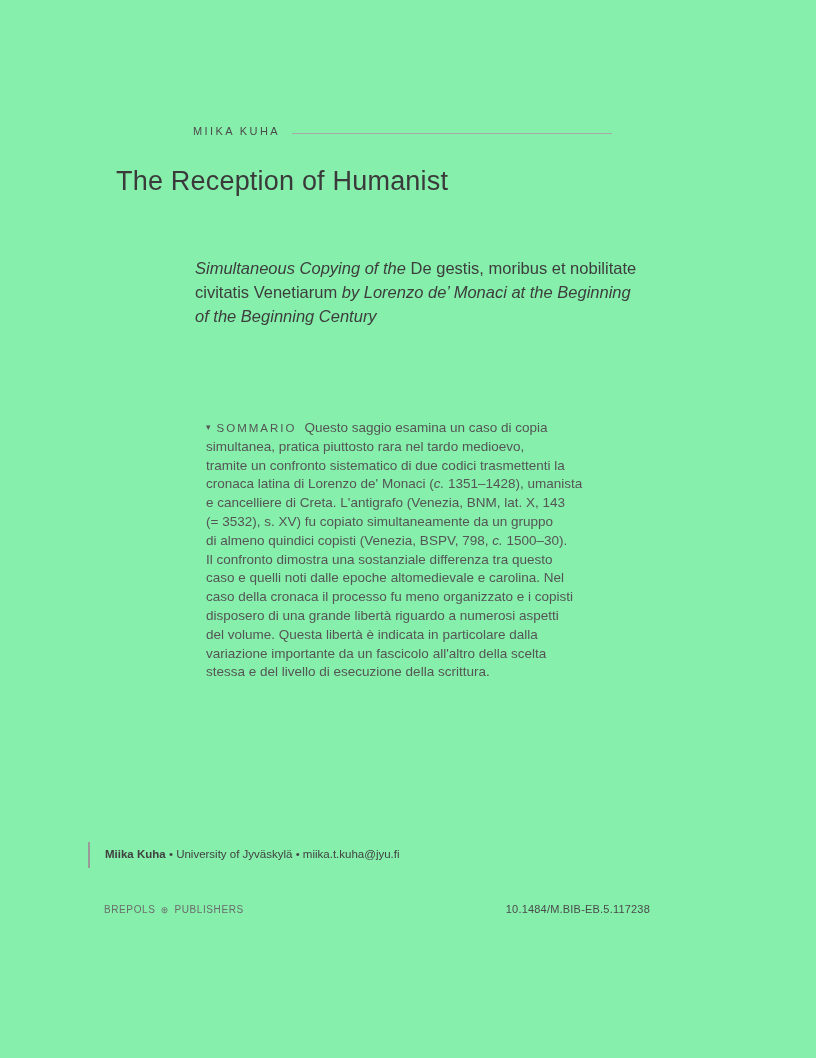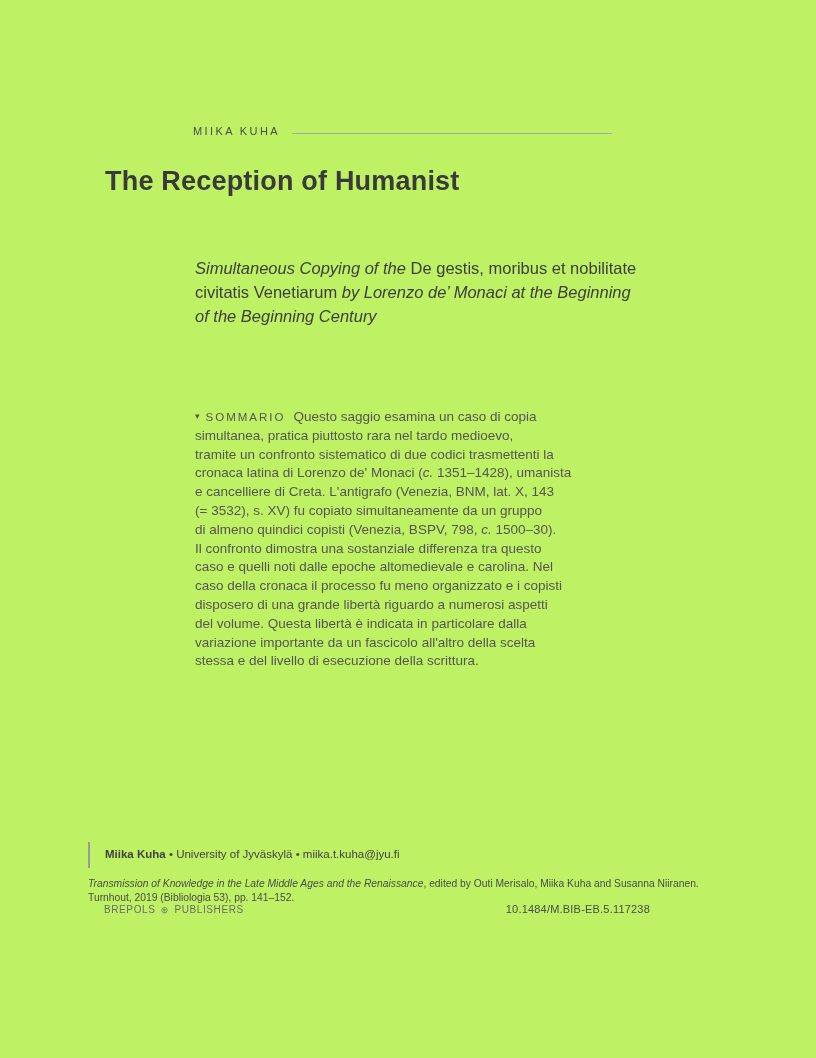--- a/index.html
+++ b/index.html
@@ -1,61 +1,61 @@
 <!DOCTYPE html>
 <html><head>
 <meta charset="utf-8">
 <style>
   html, body { margin: 0; padding: 0; background: #ffffff; }
   .page {
     position: relative;
     width: 816px;
     height: 1058px;
-    background: #bef264;
+    background: #86efac;
     font-family: "Liberation Sans", sans-serif;
     color: #3c3c3c;
     overflow: hidden;
   }
   .author-header {
     position: absolute;
     left: 193px; top: 125px;
     font-size: 11px;
     letter-spacing: 2.4px;
     color: #4b4b4b;
   }
   .header-rule {
     position: absolute;
     left: 292px; top: 133px;
     width: 320px; height: 1px;
     background: #a8a8a8;
   }
   .article-title {
     position: absolute;
-    left: 105px; top: 163px;
+    left: 116px; top: 163px;
     font-size: 27px;
-    font-weight: 700;
+    font-weight: 400;
     line-height: 37px;
     letter-spacing: 0.2px;
     color: #3a3a3a;
   }
   .subtitle {
     position: absolute;
     left: 195px; top: 256px;
     width: 560px;
     font-family: Liberation Sans, sans-serif;
     font-style: normal;
     font-size: 16.5px;
     line-height: 24px;
     color: #3d3d3d;
   }
   .abstract {
     position: absolute;
     left: 195px; top: 407px;
     width: 480px;
-    margin: 0;
+    margin: 11px;
     font-size: 13.5px;
     line-height: 18.8px;
     color: #555555;
   }
   .abstract .tri {
     font-size: 9px;
     color: #555555;
     margin-right: 6px;
     vertical-align: 2px;
   }
@@ -118,24 +118,20 @@
   <div class="subtitle"><span class="it">Simultaneous Copying of the </span><span>De gestis, moribus et nobilitate</span><br><span>civitatis Venetiarum </span><span class="it">by Lorenzo de’ Monaci at the Beginning</span><br><span class="it">of the Beginning Century</span></div>
 
   <p class="abstract">
     <span class="tri">▾</span><span class="smallcaps">SOMMARIO</span><span><span>Questo saggio esamina un caso di copia</span><br><span>simultanea, pratica piuttosto rara nel tardo medioevo,</span><br><span>tramite un confronto sistematico di due codici trasmettenti la</span><br><span>cronaca latina di Lorenzo de' Monaci (</span><span class="it">c.</span><span> 1351–1428), umanista</span><br><span>e cancelliere di Creta. L'antigrafo (Venezia, BNM, lat. X, 143</span><br><span>(= 3532), s. XV) fu copiato simultaneamente da un gruppo</span><br><span>di almeno quindici copisti (Venezia, BSPV, 798, </span><span class="it">c.</span><span> 1500–30).</span><br><span>Il confronto dimostra una sostanziale differenza tra questo</span><br><span>caso e quelli noti dalle epoche altomedievale e carolina. Nel</span><br><span>caso della cronaca il processo fu meno organizzato e i copisti</span><br><span>disposero di una grande libertà riguardo a numerosi aspetti</span><br><span>del volume. Questa libertà è indicata in particolare dalla</span><br><span>variazione importante da un fascicolo all'altro della scelta</span><br><span>stessa e del livello di esecuzione della scrittura.</span></span>
   </p>
 
   <div class="affil-bar"></div>
 
   <div class="affiliation"><span class="b">Miika Kuha</span><span> • University of Jyväskylä • miika.t.kuha@jyu.fi</span></div>
 
-  <div class="citation">
-    <div class="line"><span class="it">Transmission of Knowledge in the Late Middle Ages and the Renaissance</span><span>, edited by Outi Merisalo, Miika Kuha and Susanna Niiranen.</span></div>
-    <div class="line">Turnhout, 2019 (Bibliologia 53), pp. 141–152.</div>
-  </div>
 
   <div class="pub-row">
     <span class="publisher">
       <span>BREPOLS</span>
       <span class="logo">⊛</span>
       <span>PUBLISHERS</span>
     </span>
     <span class="doi">10.1484/M.BIB-EB.5.117238</span>
   </div>
 

